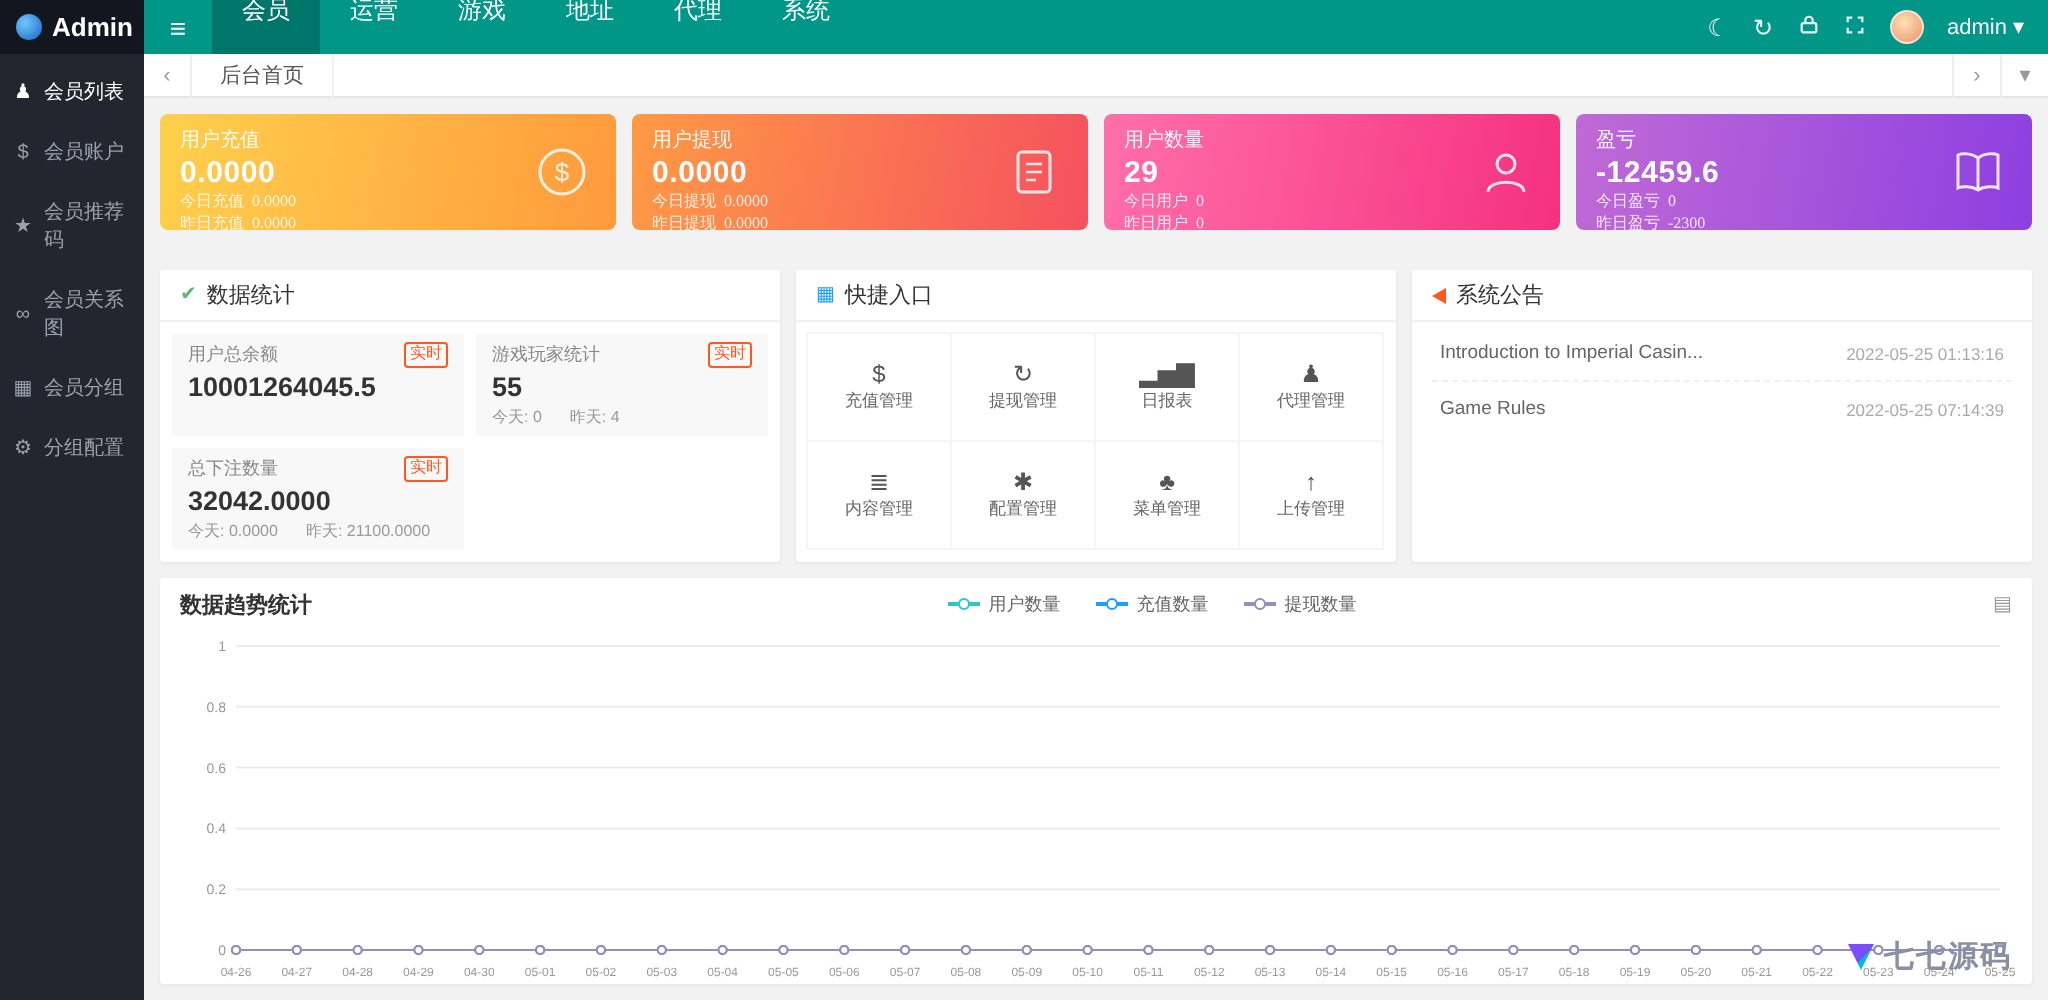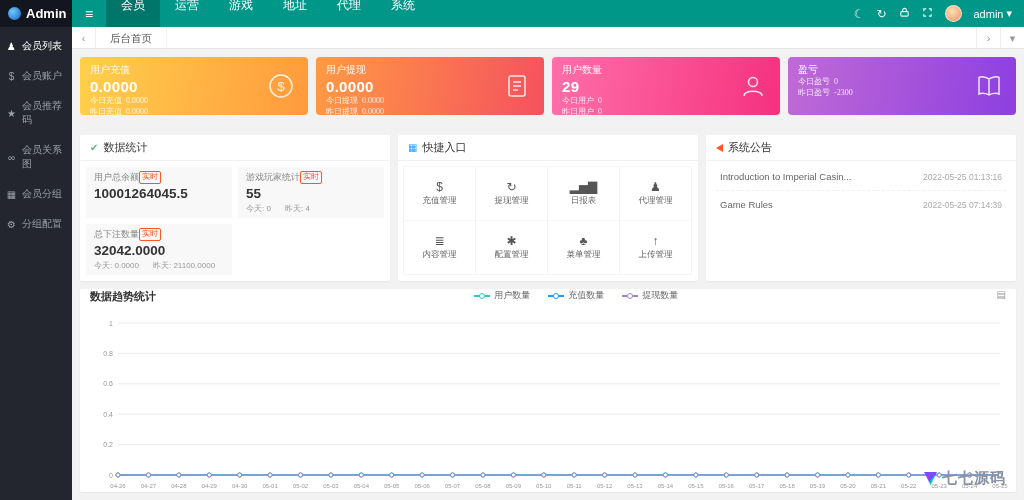--- a/index.html
+++ b/index.html
@@ -63,21 +63,21 @@
   .p-head { height:26px; padding:0 10px; border-bottom:1px solid #f0f0f0; display:flex;
     align-items:center; gap:5px; font-size:11px; color:#333; flex-shrink:0; }
   .p-body { flex:1; padding:6px; min-height:0; }
   .hicon-green { color:#5fb878; font-size:10px; }
   .hicon-blue  { color:#1e9fff; font-size:10px; }
   .horn { width:0; height:0; border-top:4px solid transparent; border-bottom:4px solid transparent;
     border-right:7px solid #ff5722; display:inline-block; }
 
   .stats-grid { display:grid; grid-template-columns:1fr 1fr; gap:6px; height:100%; }
   .st-cell { background:#f8f8f8; padding:4px 8px; overflow:hidden; }
-  .st-top { display:flex; align-items:center; }
+  .st-top { display:flex; justify-content:space-between; align-items:center; }
   .st-label { font-size:9px; color:#888; }
   .st-badge { font-size:8px; color:#ff5722; border:1px solid #ff5722; border-radius:2px;
     padding:0 2px; line-height:1.3; }
   .st-value { font-size:13.5px; font-weight:bold; color:#333; margin-top:2px; }
   .st-sub { display:flex; gap:14px; font-size:8px; color:#999; margin-top:2px; }
 
   .quick { display:grid; grid-template-columns:repeat(4,1fr); grid-template-rows:1fr 1fr; height:100%; }
   .qcell { border:1px solid #f5f5f5; margin:-1px 0 0 -1px; display:flex; flex-direction:column;
     align-items:center; justify-content:center; gap:2px; cursor:pointer; }
   .qicon { font-size:12px; color:#555; line-height:1; }
@@ -85,21 +85,21 @@
 
   .n-row { display:flex; justify-content:space-between; align-items:center; padding:8px 4px;
     border-bottom:1px dashed #f0f0f0; cursor:pointer; }
   .n-row:last-child { border-bottom:none;align-items:center; }
   .n-title { font-size:9.5px; color:#666; max-width:170px; white-space:nowrap; overflow:hidden;
     text-overflow:ellipsis; }
   .n-date { font-size:8.5px; color:#aaa; }
 
   
   .chart-panel { flex:1; position:relative; min-height:0; }
-  .ch-head { height:26px; padding:0 10px; display:flex; align-items:flex-start; flex-shrink:0; }
+  .ch-head { height:26px; padding:0 10px; display:flex; align-items:center; flex-shrink:0; }
   .ch-title { font-size:11px; font-weight:bold; color:#333; }
   .legend { flex:1; display:flex; justify-content:center; gap:18px; }
   .legend-item { display:flex; align-items:center; gap:4px; font-size:9px; color:#666; cursor:pointer; }
   .lmark { display:inline-block; width:16px; height:0; border-top:2px solid currentColor; position:relative; }
   .lmark::after { content:''; position:absolute; left:5px; top:-4px; width:4px; height:4px;
     border:1.5px solid currentColor; border-radius:50%; background:#fff; }
   .ch-tool { font-size:10px; color:#999; cursor:pointer; }
   .ch-body { padding:0 8px; }
   svg text { font-family:"Liberation Sans","DejaVu Sans",sans-serif; }
   .watermark { position:absolute; right:10px; bottom:4px; display:flex; align-items:center; gap:5px; }
@@ -226,20 +226,21 @@
             <div class="c-sub">
               <span>昨日用户</span><span>0</span>
             </div>
             <svg class="c-icon" width="26" height="26" viewBox="0 0 26 26">
               <circle cx="13" cy="9" r="4.5" fill="none" stroke="#fff" stroke-width="1.5"></circle>
               <path d="M4 23c0-6.5 18-6.5 18 0" fill="none" stroke="#fff" stroke-width="1.5"></path>
             </svg>
           </div>
           <div class="card grad4">
             <div class="c-title">盈亏</div>
+            <div class="c-value">-12459.6</div>
             <div class="c-sub">
               <span>今日盈亏</span><span>0</span>
             </div>
             <div class="c-sub">
               <span>昨日盈亏</span><span>-2300</span>
             </div>
             <svg class="c-icon" width="26" height="26" viewBox="0 0 26 26">
               <path d="M13 6C10 3.5 5 3.5 3 4.5V21c2-1 7-1 10 1 3-2 8-2 10-1V4.5C21 3.5 16 3.5 13 6zM13 6v16" fill="none" stroke="#fff" stroke-width="1.5"></path>
             </svg>
           </div>

